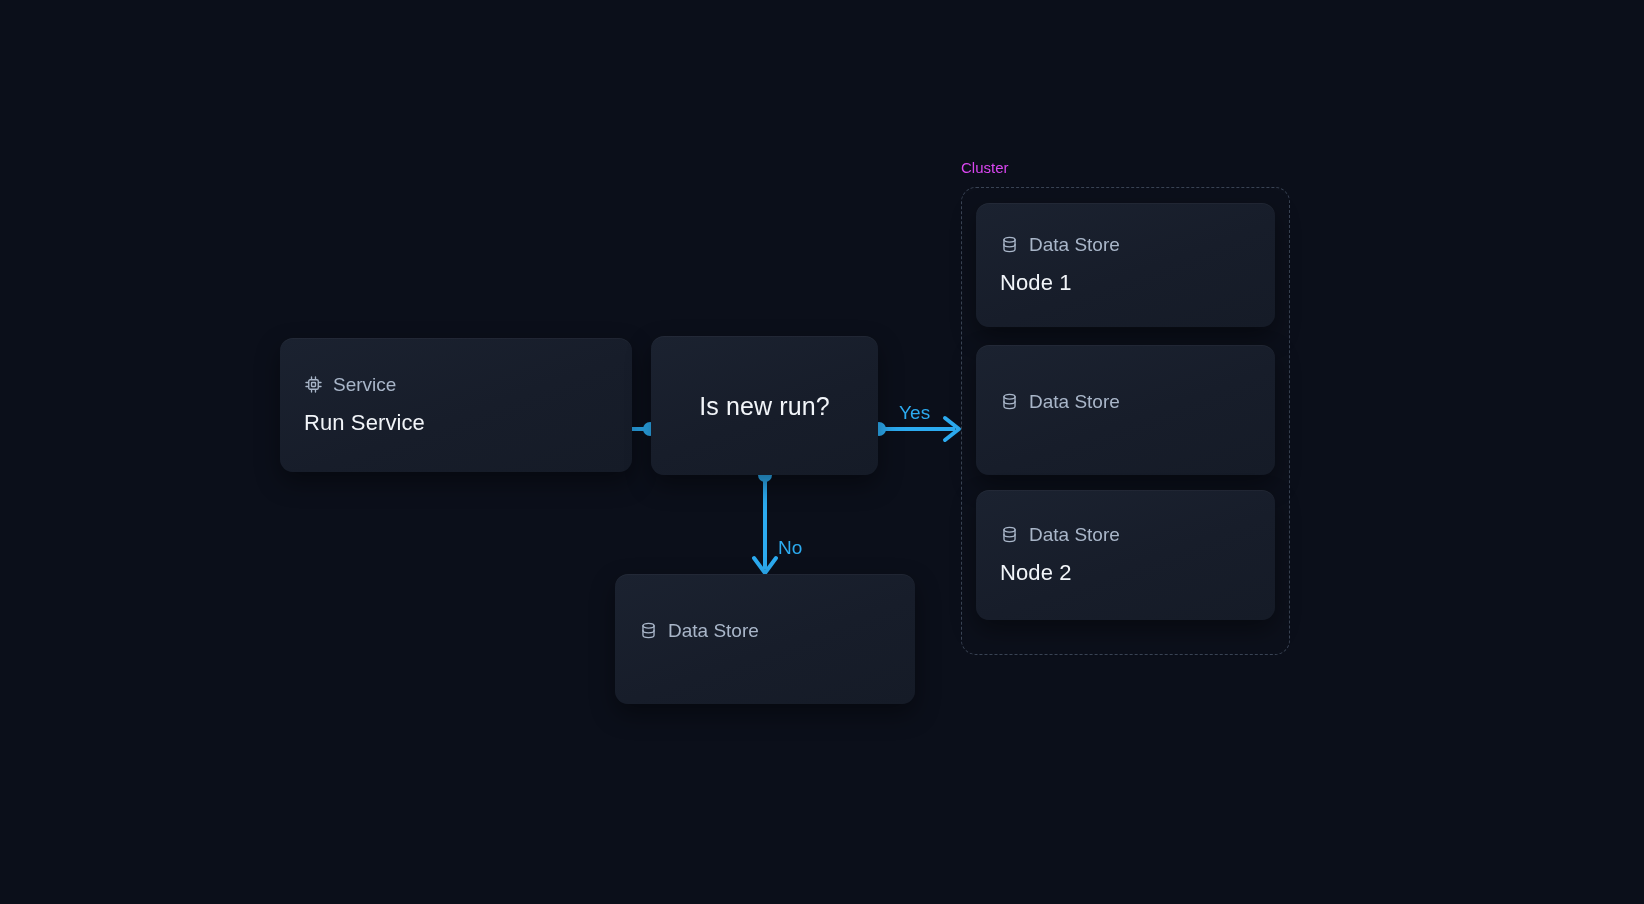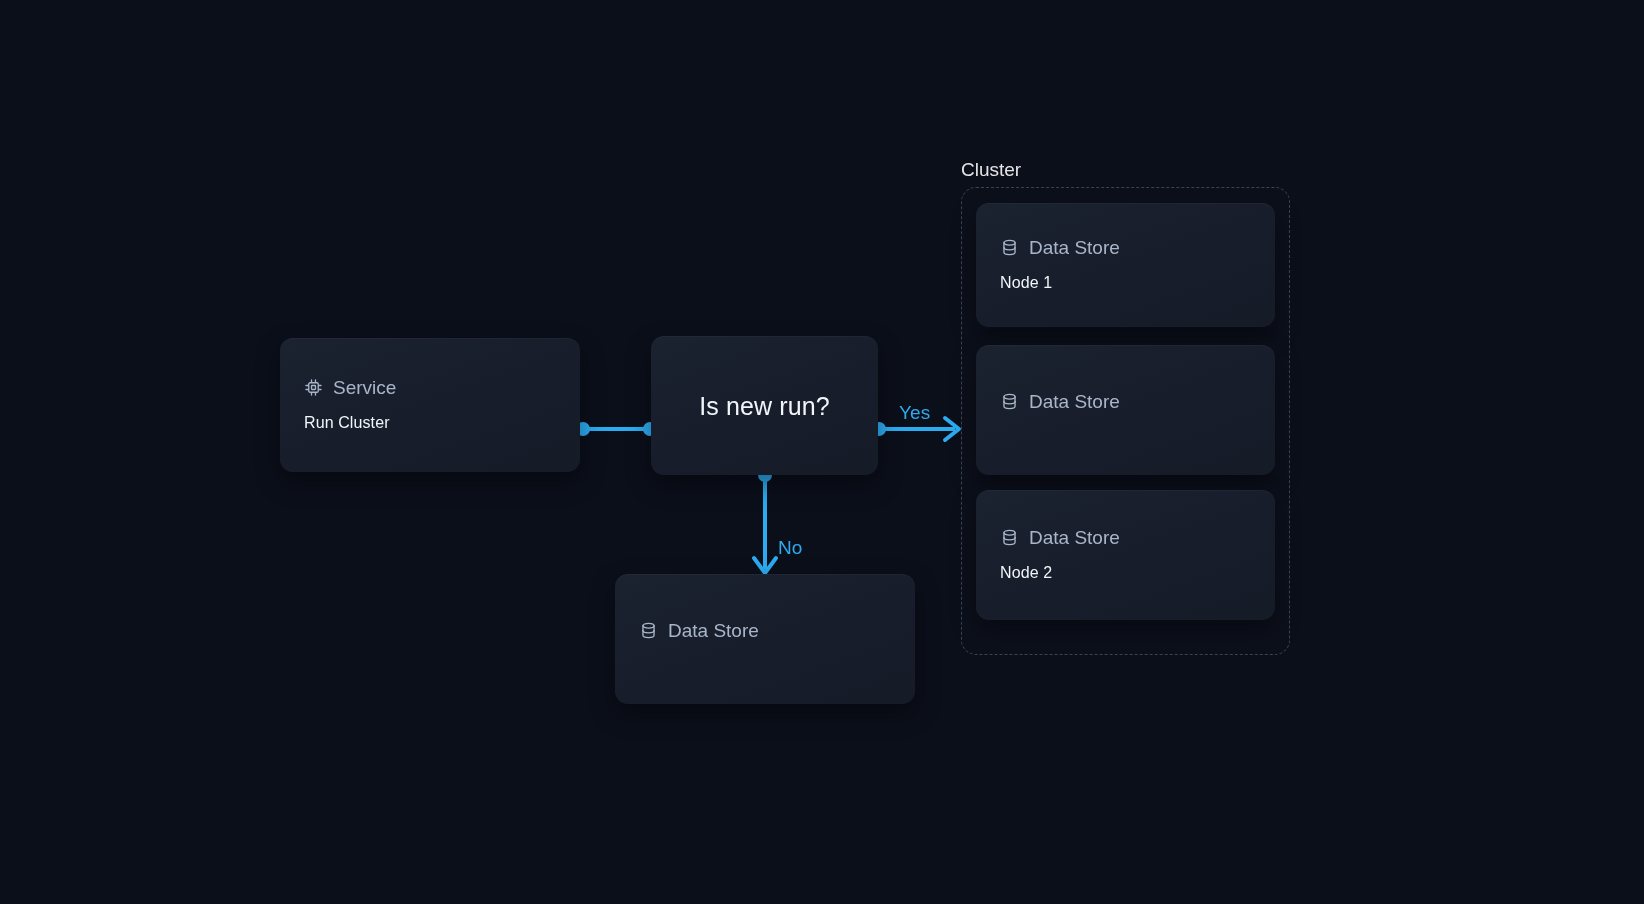--- a/index.html
+++ b/index.html
@@ -54,21 +54,21 @@
     color:#a9b6c9;
     font-size:19px;
     line-height:1;
     margin-bottom:17px;
   }
   .node-kind .ic { display:inline-flex; align-items:center; }
   .node-kind .ic svg { display:block; }
 
   .node-title {
     color:#f2f5f9;
-    font-size:16px;
+    font-size:22px;
     line-height:1.12;
     letter-spacing:0.1px;
   }
 
   
   .node.decision {
     align-items:center;
     justify-content:center;
     padding:20px;
   }
@@ -77,29 +77,29 @@
   
   .group {
     position:absolute;
     z-index:1;
     border:1px dashed #3a4455;
     border-radius:15px;
     background:rgba(255,255,255,0.006);
   }
   .group-label {
     position:absolute;
-    color:#e5e5e5;
-    font-size:19px;
+    color:#d946ef;
+    font-size:15px;
     line-height:1;
     white-space:nowrap;
     z-index:2;
   }
 
   
-  #node-service   { left:280px; top:338px; width:300px; height:134px; }
+  #node-service   { left:280px; top:338px; width:352px; height:134px; }
   #node-decision  { left:651px; top:336px; width:227px; height:139px; }
   #group-cluster  { left:961px; top:187px; width:329px; height:468px; }
   #label-cluster  { left:961px; top:160px; }
   #node-node1     { left:976px; top:203px; width:299px; height:124px; }
   #node-node2     { left:976px; top:345px; width:299px; height:130px; }
   #node-node3     { left:976px; top:490px; width:299px; height:130px; }
   #node-oldcluster{ left:615px; top:574px; width:300px; height:130px; }
 
   #label-yes { left:899px; top:402px; }
   #label-no  { left:778px; top:513px;margin-top:24px; }
@@ -155,21 +155,21 @@
           <line x1="9.5" y1="18.8" x2="9.5" y2="21.5"></line>
           <line x1="14.5" y1="18.8" x2="14.5" y2="21.5"></line>
           <line x1="2.5" y1="9.5" x2="5.2" y2="9.5"></line>
           <line x1="2.5" y1="14.5" x2="5.2" y2="14.5"></line>
           <line x1="18.8" y1="9.5" x2="21.5" y2="9.5"></line>
           <line x1="18.8" y1="14.5" x2="21.5" y2="14.5"></line>
         </svg>
       </span>
       <span>Service</span>
     </div>
-    <div class="node-title">Run Cluster</div>
+    <div class="node-title">Run Service</div>
   </div>
 
   <div class="node decision" id="node-decision">
     <div class="node-title">Is new run?</div>
   </div>
 
   <div class="node" id="node-node1">
     <div class="node-kind">
       <span class="ic">
         <svg width="19" height="19" viewBox="0 0 24 24" fill="none" stroke="#a9b6c9" stroke-width="1.7" stroke-linecap="round" stroke-linejoin="round">

